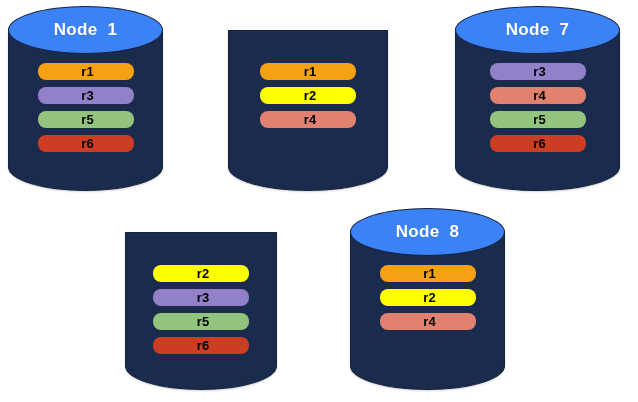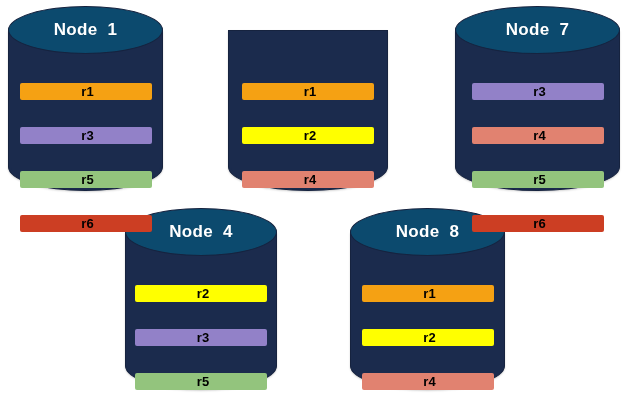--- a/index.html
+++ b/index.html
@@ -55,21 +55,21 @@
   }
 
   
   .node-lid {
     position: absolute;
     left: 0;
     top: 0;
     width: 100%;
     height: 48px;
     border-radius: 50%;
-    background: #0c4a6e;
+    background: #3b82f6;
     border: 1.5px solid #16233f;
     box-sizing: border-box;
     display: flex;
     align-items: center;
     justify-content: center;
     z-index: 3;
   }
 
   .node-title {
     color: #ffffff;
@@ -88,28 +88,27 @@
     right: 0;
     top: 57px;
     z-index: 4;
     display: flex;
     flex-direction: column;
     align-items: center;
     gap: 7px;
   }
 
   .row-bar {
-    width: 132px;
+    width: 96px;
     height: 17px;
-    border-radius: 2px;
+    border-radius: 8px;
     display: flex;
     align-items: center;
     justify-content: center;
     box-sizing: border-box;
-    margin-top: 20px;
   }
 
   .row-label {
     color: #000000;
     font-weight: bold;
     font-size: 13px;
     line-height: 1;
     user-select: none;
     transform: translateX(2px);
   }
@@ -184,23 +183,20 @@
         </div>
         <div class="row-bar" style="background: rgb(204, 62, 35);">
           <span class="row-label">r6</span>
         </div>
       </div>
     </div>
     <div class="node" id="node-4">
       <div class="node-body">
         <div class="node-bottom-shade"></div>
       </div>
-      <div class="node-lid">
-        <span class="node-title">Node  4</span>
-      </div>
       <div class="node-rows">
         <div class="row-bar" style="background: rgb(255, 255, 0);">
           <span class="row-label">r2</span>
         </div>
         <div class="row-bar" style="background: rgb(146, 129, 200);">
           <span class="row-label">r3</span>
         </div>
         <div class="row-bar" style="background: rgb(147, 196, 125);">
           <span class="row-label">r5</span>
         </div>

